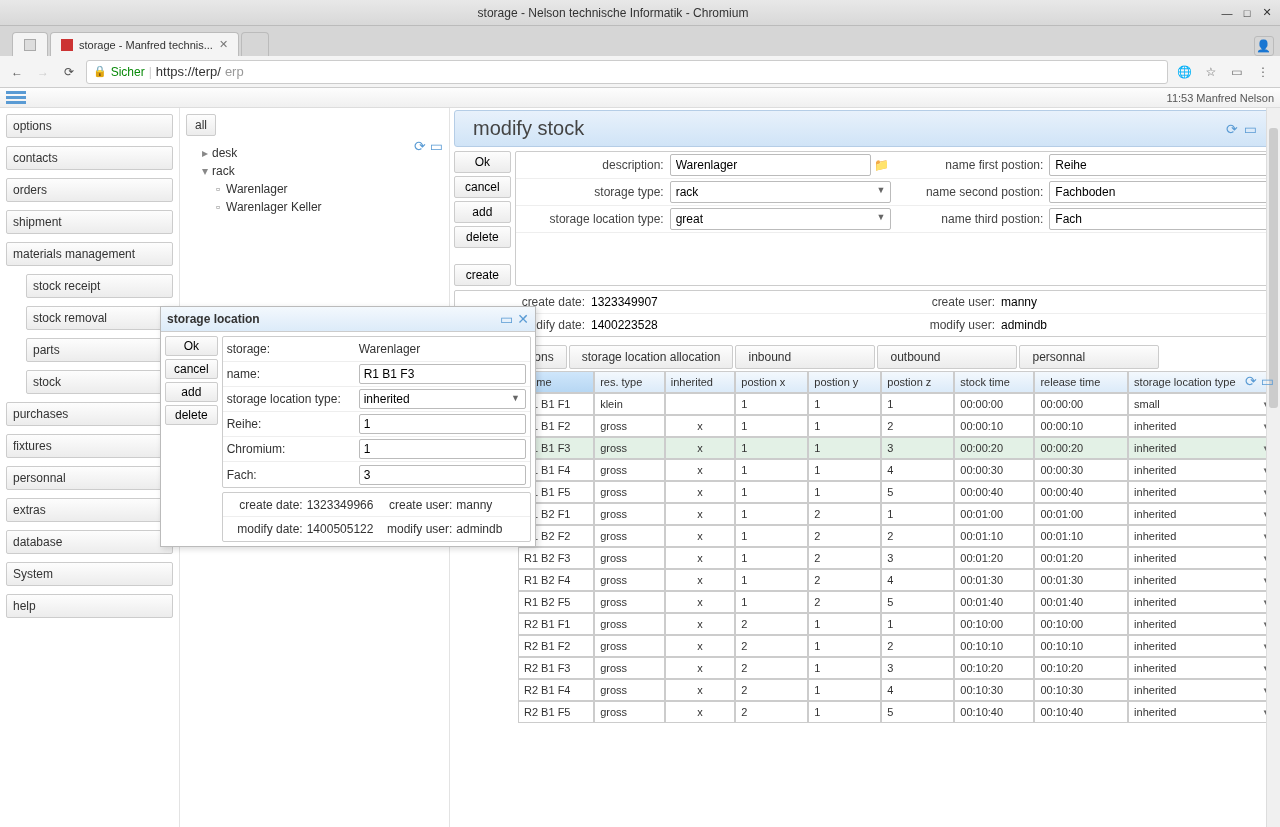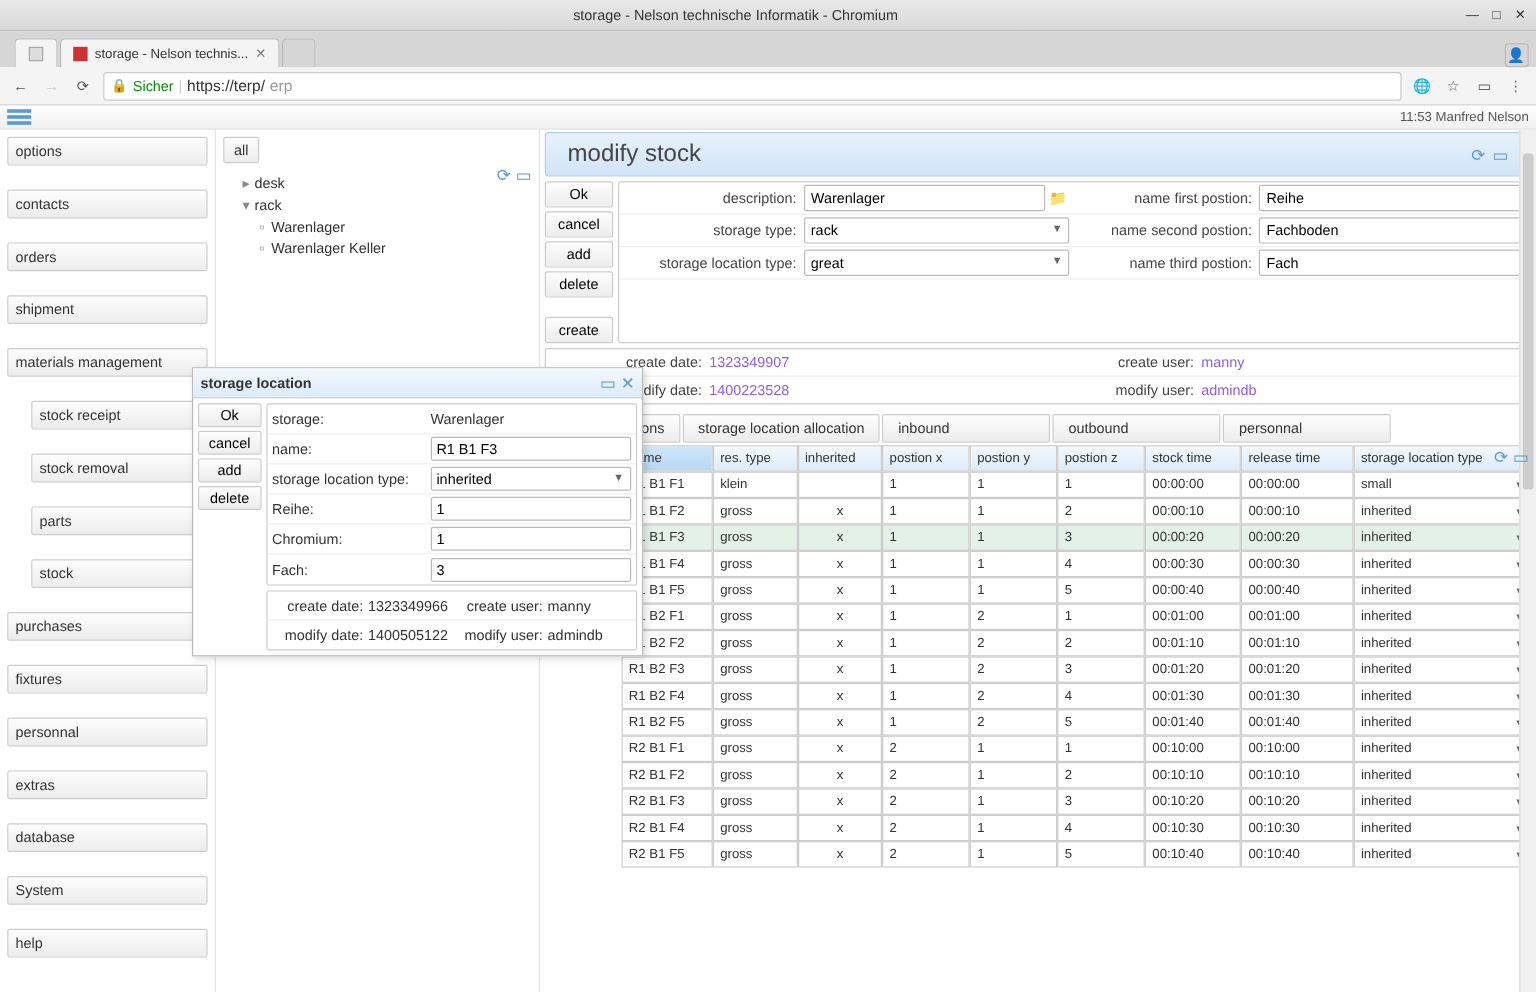--- a/index.html
+++ b/index.html
@@ -37,21 +37,21 @@
 .app-bar { background: linear-gradient(#fdfdfd, #f0f0f0); height:20px; display:flex; align-items:center; padding:0 6px; border-bottom:1px solid #ddd; }
 .hamburger { width:20px; height:16px; display:flex; flex-direction:column; justify-content:space-around; cursor:pointer; }
 .hamburger span { height:3px; background:#5a9bd4; }
 .app-bar .status { margin-left:auto; font-size:11px; color:#555; }
 
 
 .main { display:flex; height:719px; }
 
 
 .sidebar { width:180px; padding:6px; border-right:1px solid #e3e3e3; }
-.nav-item, .nav-sub-item { background: linear-gradient(#fdfdfd, #ececec); border:1px solid #ccc; border-radius:2px; padding:4px 6px; margin-bottom:20px; cursor:pointer; font-size:12px; }
+.nav-item, .nav-sub-item { background: linear-gradient(#fdfdfd, #ececec); border:1px solid #ccc; border-radius:2px; padding:4px 6px; margin-bottom:8px; cursor:pointer; font-size:12px; }
 .nav-sub { margin-left:20px; }
 
 
 .content { flex:1; display:flex; position:relative; }
 
 
 .tree-panel { width:270px; padding:6px; border-right:1px solid #e3e3e3; position:relative; }
 .filter-btn { background: linear-gradient(#fdfdfd, #ececec); border:1px solid #ccc; border-radius:2px; padding:3px 8px; display:inline-block; cursor:pointer; }
 .tree { margin-top:8px; font-size:12px;margin-left:16px; }
 .tree-node { padding:2px 0; cursor:pointer; }
@@ -80,21 +80,21 @@
 .fselect { appearance:none; background:#fff; position:relative; }
 .sel-wrap { position:relative; flex:1; display:flex; }
 .sel-wrap::after { content:"▼"; position:absolute; right:6px; top:4px; font-size:9px; color:#666; pointer-events:none; }
 .folder-icon { width:18px; height:18px; display:flex; align-items:center; justify-content:center; color:#5a9bd4; margin-left:2px; cursor:pointer; }
 
 .meta-table { border:1px solid #ccc; border-radius:2px; margin:4px 4px; }
 .meta-row { display:flex; }
 .meta-cell { flex:1; display:flex; padding:4px 6px; border-bottom:1px solid #eee; }
 .meta-row:last-child .meta-cell { border-bottom:none; }
 .meta-label { text-align:right; width:130px; padding-right:6px; color:#444; }
-.meta-val { flex:1; color:#8b5cf6; }
+.meta-val { flex:1; color:#000000; }
 
 
 .tabbar { display:flex; gap:2px; margin:8px 4px 2px 46px; }
 .tab { background: linear-gradient(#fdfdfd, #ececec); border:1px solid #ccc; border-radius:2px; padding:4px 12px; cursor:pointer; font-size:12px; min-width:140px; }
 
 
 .grid-wrap { display:flex; margin:2px 4px; }
 .grid-btns { display:flex; flex-direction:column; gap:3px; margin-right:4px; width:60px; padding-top:60px; }
 .grid-btns button { background: linear-gradient(#fdfdfd, #ececec); border:1px solid #ccc; border-radius:2px; padding:4px 8px; cursor:pointer; font-size:12px; }
 .grid-container { flex:1; position:relative; }
@@ -146,21 +146,21 @@
     <div class="win-btn">✕</div>
   </div>
 </div>
 
 <div class="tab-strip">
   <div class="btab blank">
       <span class="favicon blank"></span>
     </div>
   <div class="btab">
     <span class="favicon"></span>
-    <span>storage - Nelson technis...</span>
+    <span>storage - Manfred technis...</span>
     <span class="close">✕</span>
   </div>
   <div class="btab new"></div>
   <div class="user-icon">👤</div>
 </div>
 
 <div class="addr-bar">
   <div class="nav-icon">←</div>
   <div class="nav-icon disabled">→</div>
   <div class="nav-icon">⟳</div>

